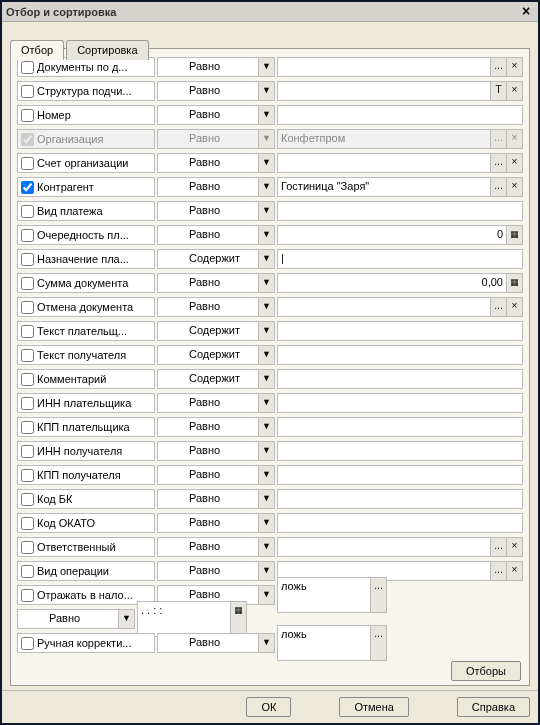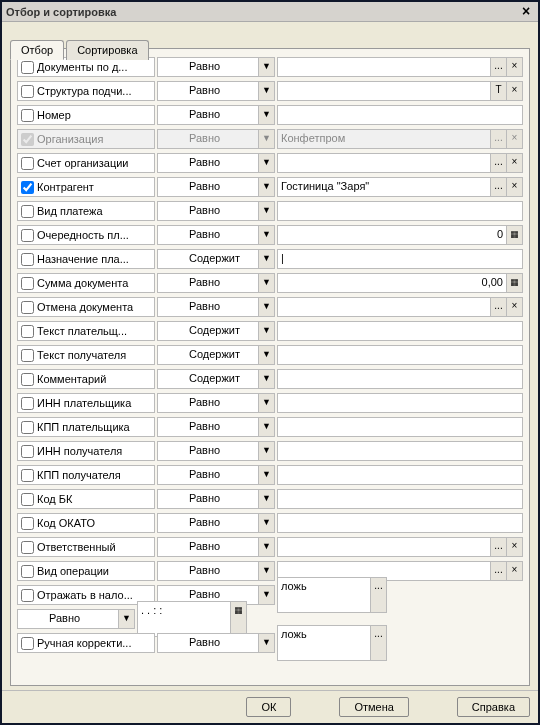--- a/index.html
+++ b/index.html
@@ -524,20 +524,23 @@
           <div class="cell-op">
             <div class="optext">Равно</div>
             <div class="dd-btn">▼</div>
           </div>
           <div class="valbox-narrow">
             <div class="valtext">ложь</div>
             <div class="mini-btn">...</div>
           </div>
         </div>
       </div>
+    <div class="footer-panel">
+      <div class="btn">Отборы</div>
+    </div>
   </div>
 
   <div class="bottom-bar">
     <div class="btn">ОК</div>
     <div class="btn">Отмена</div>
     <div class="btn">Справка</div>
   </div>
 </div>
 
 </body></html>

